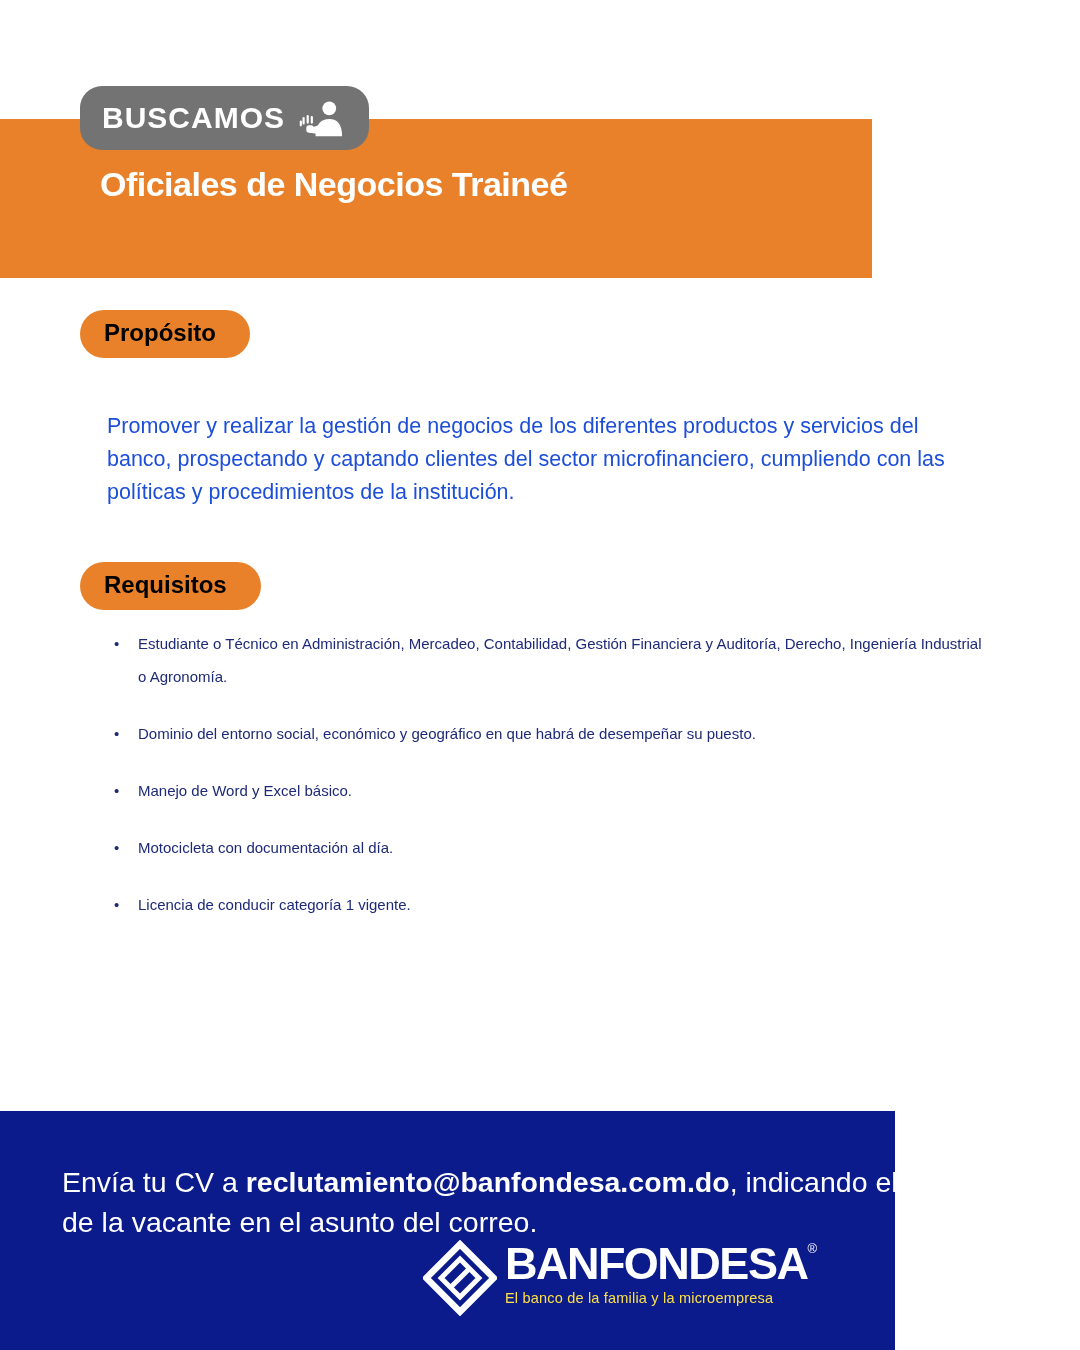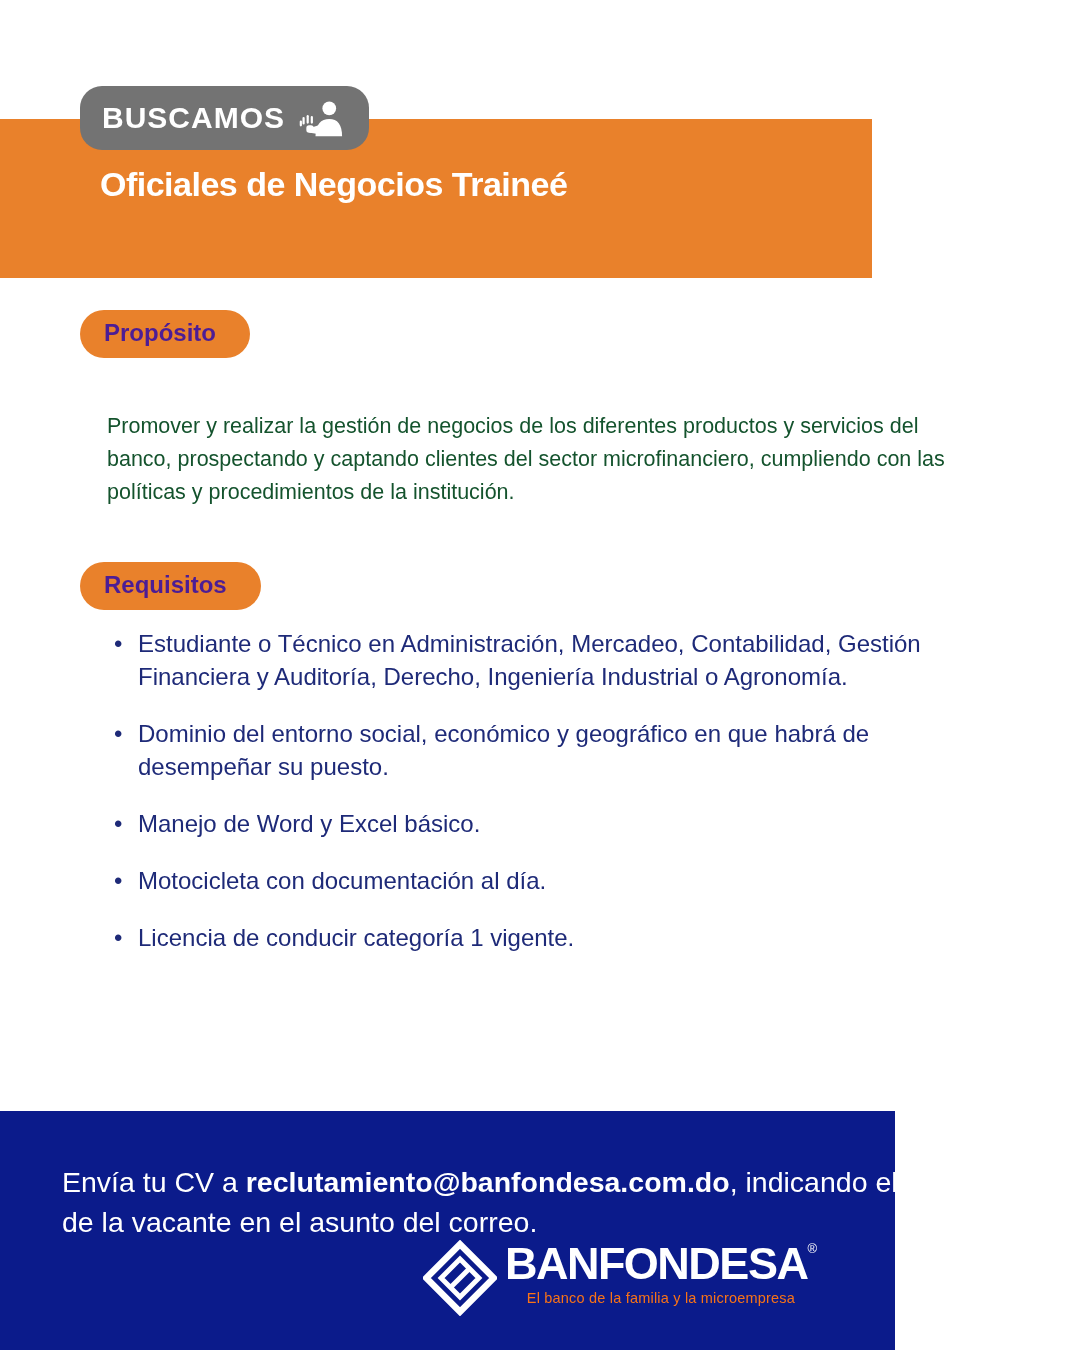--- a/index.html
+++ b/index.html
@@ -55,52 +55,52 @@
     font-size: 23px;
     font-weight: bold;
     line-height: 30px;
   }
 
   
   .pill {
     position: absolute;
     left: 80px;
     background: #E9812B;
-    color: #4c1d95;
+    color: #000000;
     font-size: 24px;
     font-weight: bold;
     border-radius: 24px;
     padding: 9px 34px 11px 24px;
   }
   .pill-purpose { top: 310px; }
   .pill-requirements { top: 562px; }
 
   
   .purpose-text {
     position: absolute;
     left: 107px;
     top: 378px;
     width: 860px;
-    color: #14532d;
+    color: #1d4ed8;
     font-size: 21.5px;
     line-height: 33px;
     margin-top: 32px;
   }
 
   
   .req-list {
     position: absolute;
     left: 112px;
     top: 627px;
     width: 872px;
     margin: 0;
     padding: 0;
     list-style: none;
     color: #1E2A78;
-    font-size: 24px;
+    font-size: 15px;
     line-height: 33px;
   }
   .req-list li {
     position: relative;
     padding-left: 26px;
     margin-bottom: 24px;
   }
   .req-list li::before {
     content: "\2022";
     position: absolute;
@@ -132,21 +132,21 @@
     position: absolute;
     right: 78px;
     bottom: 34px;
     display: flex;
     align-items: flex-start;
     gap: 8px;
   }
   .logo-col {
     display: flex;
     flex-direction: column;
-    align-items: center;
+    align-items: flex-start;
   }
   .logo-text-row {
     display: flex;
     align-items: flex-start;
   }
   .logo-text {
     font-size: 45px;
     font-weight: bold;
     letter-spacing: -1.5px;
     line-height: 48px;
@@ -154,21 +154,21 @@
   }
   .logo-reg {
     font-size: 13px;
     line-height: 14px;
     margin-top: 2px;
   }
   .logo-tagline {
     font-size: 14.5px;
     letter-spacing: 0.2px;
     margin-top: 2px;
-    color: #f97316;
+    color: #fde047;
   }
 </style>
 </head>
 <body>
 
 <div class="page">
 
   <div class="badge">
     <span class="badge-label">BUSCAMOS</span>
     <span style="display:flex;">

